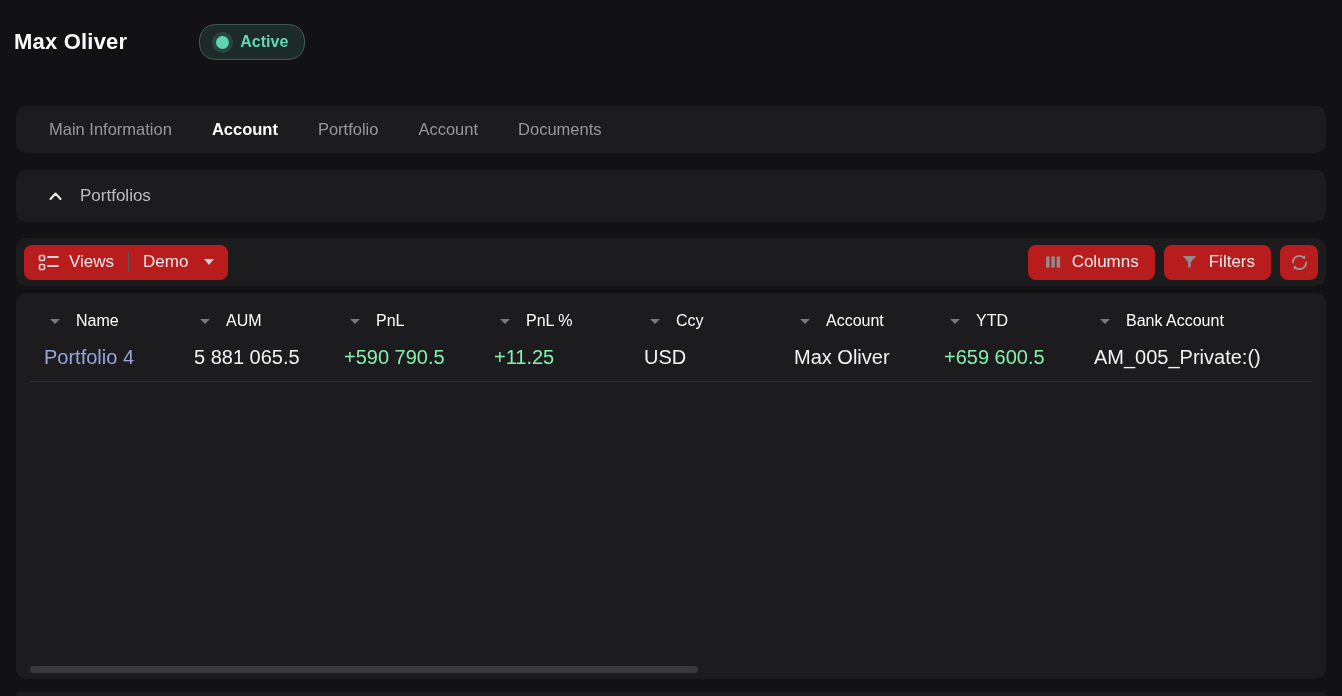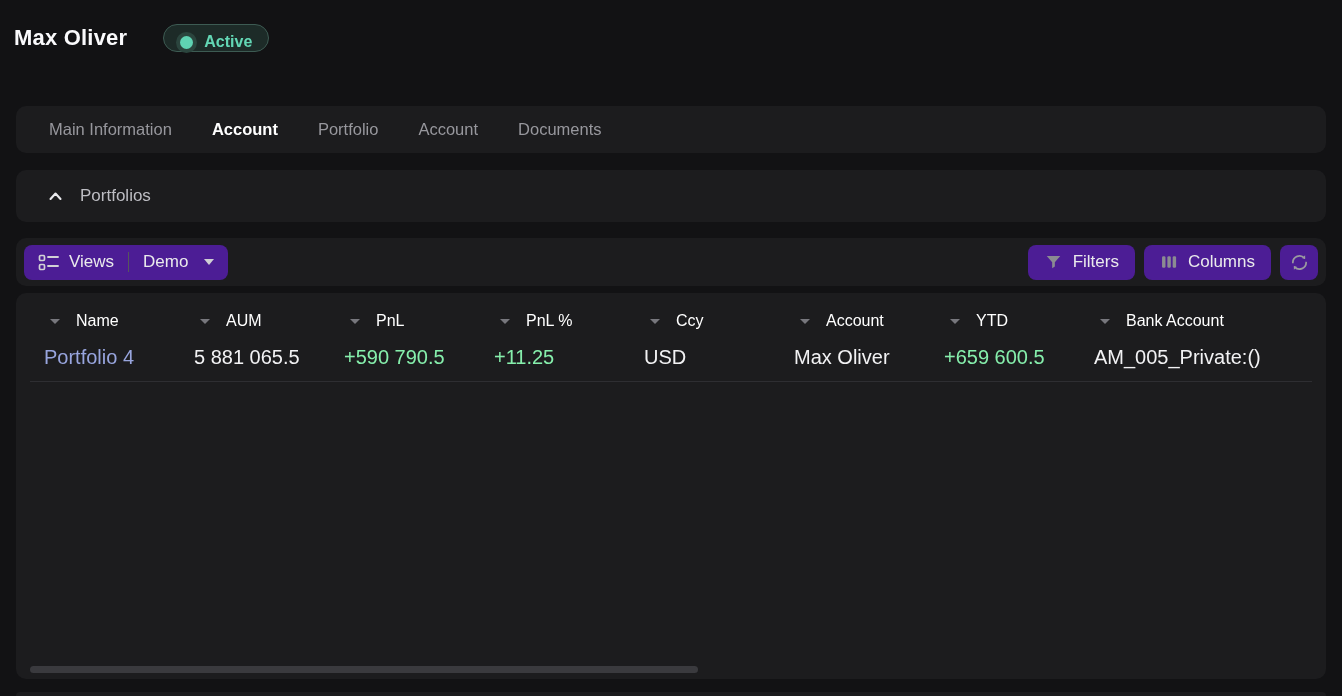--- a/index.html
+++ b/index.html
@@ -14,40 +14,41 @@
   .panel {
     position:absolute; left:16px; width:1310px;
     background:#1c1c1e; border-radius:10px;
   }
   
   .page-header { position:absolute; left:14px; top:24px; display:flex; align-items:center; gap:36px; }
   .page-title { font-size:22px; font-weight:700; color:#fafafc; letter-spacing:.2px; }
   .status-badge {
     display:flex; align-items:center; gap:11px;
     background:#1d2b28; border:1px solid #3d5b53; border-radius:16px;
-    padding:8px 16px 0 12px;
+    padding:8px 16px 8px 12px;
+    margin-left:36px;
   }
   .status-dot {
     width:13px; height:13px; border-radius:50%;
     background:#5fd3b3; box-shadow:0 0 0 4px #2b453e;
     margin-left:4px;
   }
   .status-label { color:#63d7b5; font-size:16px; font-weight:700; }
   
   .tabs { top:106px; height:47px; display:flex; align-items:center; padding-left:33px; gap:40px; }
   .tab { font-size:16.5px; color:#97979d; cursor:pointer; }
   .tab.active { color:#ffffff; font-weight:700; }
   
   .section-bar { top:170px; height:52px; display:flex; align-items:center; padding-left:30px; gap:15px; }
   .section-title { font-size:17px; color:#bdbdc3; }
   
   .toolbar { top:238px; height:48px; display:flex; align-items:center; justify-content:space-between; padding:0 8px; }
   .btn {
     display:flex; align-items:center; gap:10px;
-    background:#4c1d95; border:none; border-radius:8px;
+    background:#b91c1c; border:none; border-radius:8px;
     height:35px; padding:0 16px;
     color:#eaeaec; font-size:17px; font-family:inherit; cursor:pointer;
   }
   .views-btn { padding:0 14px; }
   .views-divider { width:1px; height:20px; background:#56565c; margin:0 4px; }
   .toolbar-right { display:flex; align-items:center; gap:9px; }
   .icon-btn { width:38px; justify-content:center; padding:0; }
   .caret-down { width:0; height:0; border-left:5px solid transparent; border-right:5px solid transparent; border-top:6px solid #cfcfd4; margin-left:6px; }
   
   .table-panel { top:293px; height:386px; }
@@ -105,35 +106,35 @@
     </span>
     <span>Views</span>
     <span class="views-divider"></span>
     <span>Demo</span>
     <span class="caret-down"></span>
   </button>
 
   <div class="toolbar-right">
     <button class="btn">
       <span>
-        <svg width="19" height="18" viewBox="0 0 24 24">
-          <path d="M3 4h18l-7.2 8.2V18l-3.6 2.4v-8.2L3 4z" fill="#8b8b92"></path>
-        </svg>
-      </span>
-      <span>Filters</span>
-    </button>
-    <button class="btn">
-      <span>
         <svg width="18" height="18" viewBox="0 0 22 22">
           <rect x="2.5" y="4" width="4.2" height="14" rx="1.6" fill="#8b8b92"></rect>
           <rect x="9" y="4" width="4.2" height="14" rx="1.6" fill="#8b8b92"></rect>
           <rect x="15.5" y="4" width="4.2" height="14" rx="1.6" fill="#8b8b92"></rect>
         </svg>
       </span>
       <span>Columns</span>
+    </button>
+    <button class="btn">
+      <span>
+        <svg width="19" height="18" viewBox="0 0 24 24">
+          <path d="M3 4h18l-7.2 8.2V18l-3.6 2.4v-8.2L3 4z" fill="#8b8b92"></path>
+        </svg>
+      </span>
+      <span>Filters</span>
     </button>
     <button class="btn icon-btn">
       <span>
         <svg width="21" height="21" viewBox="0 0 24 24" fill="none">
           <path d="M19.6 12a7.6 7.6 0 0 1-13.2 5.1" stroke="#9a9aa0" stroke-width="2" stroke-linecap="round"></path>
           <path d="M4.4 12a7.6 7.6 0 0 1 13.2-5.1" stroke="#9a9aa0" stroke-width="2" stroke-linecap="round"></path>
           <path d="M18.4 3.6v3.6h-3.6z" fill="#9a9aa0"></path>
           <path d="M5.6 20.4v-3.6h3.6z" fill="#9a9aa0"></path>
         </svg>
       </span>

